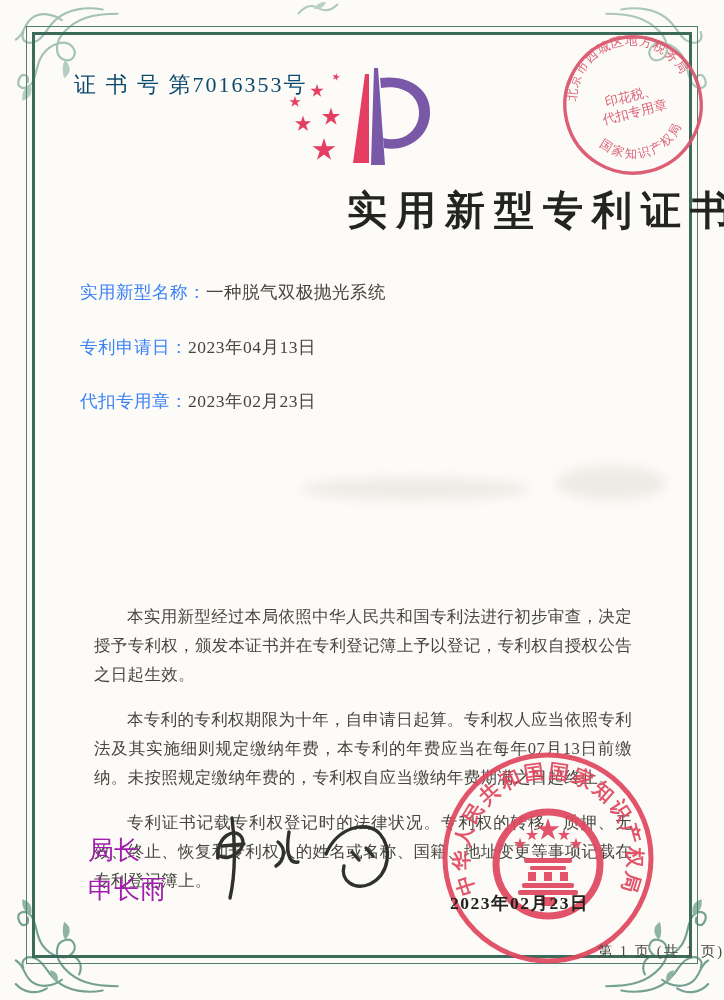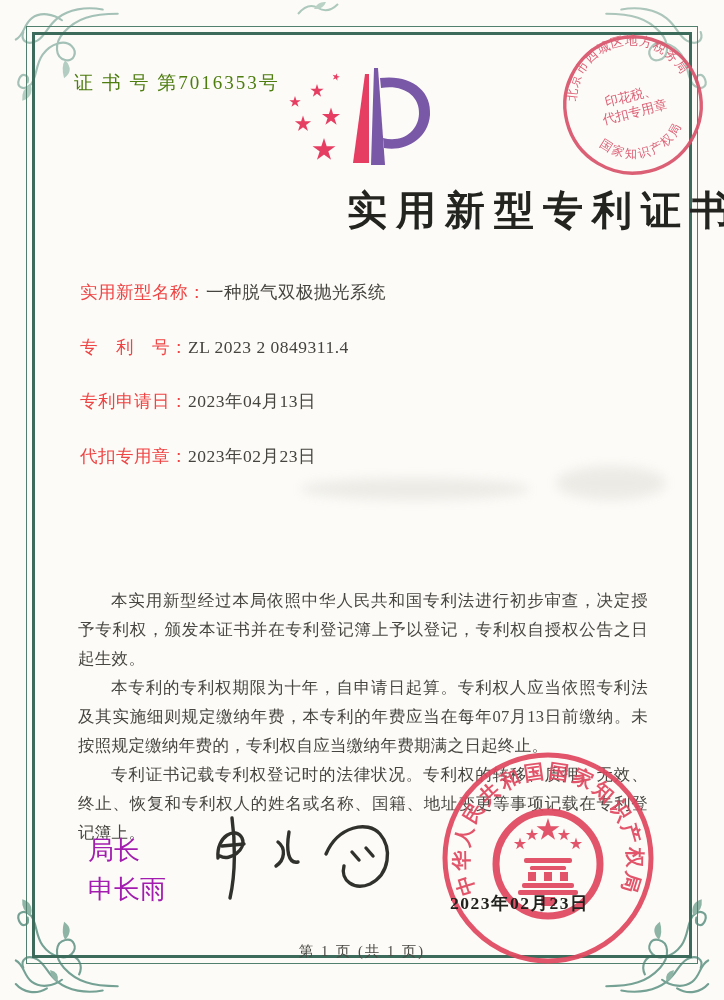--- a/index.html
+++ b/index.html
@@ -14,44 +14,44 @@
   .frame-inner{position:absolute;left:32px;top:32px;right:32px;bottom:42px;
     border:3px solid #3c6b5c;pointer-events:none;}
   
   .flourish{position:absolute;width:118px;height:118px;opacity:.85;}
   .fl-br{right:4px;bottom:2px;}
   .fl-bl{left:4px;bottom:2px;transform:scaleX(-1);}
   .fl-tl{left:4px;top:2px;transform:scale(-1,-1);opacity:.55;}
   .fl-tr{right:4px;top:2px;transform:scaleY(-1);opacity:.5;}
   .top-leaf{position:absolute;left:296px;top:0;width:44px;height:16px;opacity:.6;}
   
-  .cert-no{position:absolute;left:74px;top:70px;font-size:19px;letter-spacing:2px;color:#4d7c0f;}
+  .cert-no{position:absolute;left:74px;top:70px;font-size:22px;letter-spacing:2px;color:#0c4a6e;}
   .logo{position:absolute;left:272px;top:60px;width:180px;height:114px;}
   .stamp-seal{position:absolute;left:560px;top:32px;width:146px;height:146px;
     transform:rotate(-14deg);opacity:.92;}
   .title{position:absolute;left:0;top:183px;width:100%;text-align:right;
     font-size:40px;font-weight:bold;letter-spacing:9px;color:#232320;padding-left:15px;}
   
   .fields{position:absolute;left:80px;top:280px;right:70px;}
   .field{margin-bottom:30.5px;font-size:17.5px;letter-spacing:.5px;
     color:#45443e;white-space:nowrap;}
-  .field .flabel{color:#ef4444;}
+  .field .flabel{color:#3b82f6;}
   
   .paras{position:absolute;left:78px;top:586px;width:570px;}
-  .paras p{margin:0;font-size:16.5px;line-height:29px;text-indent:2em;
+  .paras p{margin:16px;font-size:16.5px;line-height:29px;text-indent:2em;
     text-align:justify;color:#474640;letter-spacing:.3px;}
   
   .signer{position:absolute;left:88px;top:831px;font-size:26px;line-height:39px;color:#a21caf;}
   .signature{position:absolute;left:192px;top:806px;width:212px;height:98px;}
   
   .main-seal{position:absolute;left:438px;top:748px;width:220px;height:220px;opacity:.93;}
   .seal-date{position:absolute;left:450px;top:891px;width:220px;font-size:17.5px;
     font-weight:bold;letter-spacing:1.5px;color:#21211e;z-index:5;}
   
-  .footer{position:absolute;left:0;top:942px;width:100%;text-align:center;
+  .footer{position:absolute;left:0;top:942px;width:100%;text-align:right;
     font-size:14.5px;color:#4a4943;letter-spacing:2px;}
   
   .smudge{position:absolute;background:#9a998f;filter:blur(6px);opacity:.16;border-radius:50%;}
   .sm1{left:300px;top:478px;width:230px;height:22px;}
   .sm2{left:556px;top:466px;width:110px;height:34px;}
   svg text{font-family:"Liberation Serif","DejaVu Serif",serif;}
 </style>
 </head>
 <body>
 
@@ -145,23 +145,20 @@
     </text>
     <text x="75" y="70" font-size="13.5" fill="#d9536b" text-anchor="middle">印花税、</text>
     <text x="75" y="87" font-size="13.5" fill="#d9536b" text-anchor="middle">代扣专用章</text>
   </svg>
 
   <div class="title">实用新型专利证书</div>
 
   <div class="fields">
     <div class="field">
       <span class="flabel">实用新型名称：</span><span class="fvalue">一种脱气双极抛光系统</span>
-    </div>
-    <div class="field">
-      <span class="flabel">专　利　号：</span><span class="fvalue">ZL 2023 2 0849311.4</span>
     </div>
     <div class="field">
       <span class="flabel">专利申请日：</span><span class="fvalue">2023年04月13日</span>
     </div>
     <div class="field">
       <span class="flabel">代扣专用章：</span><span class="fvalue">2023年02月23日</span>
     </div>
   </div>
 
   <div class="paras">

